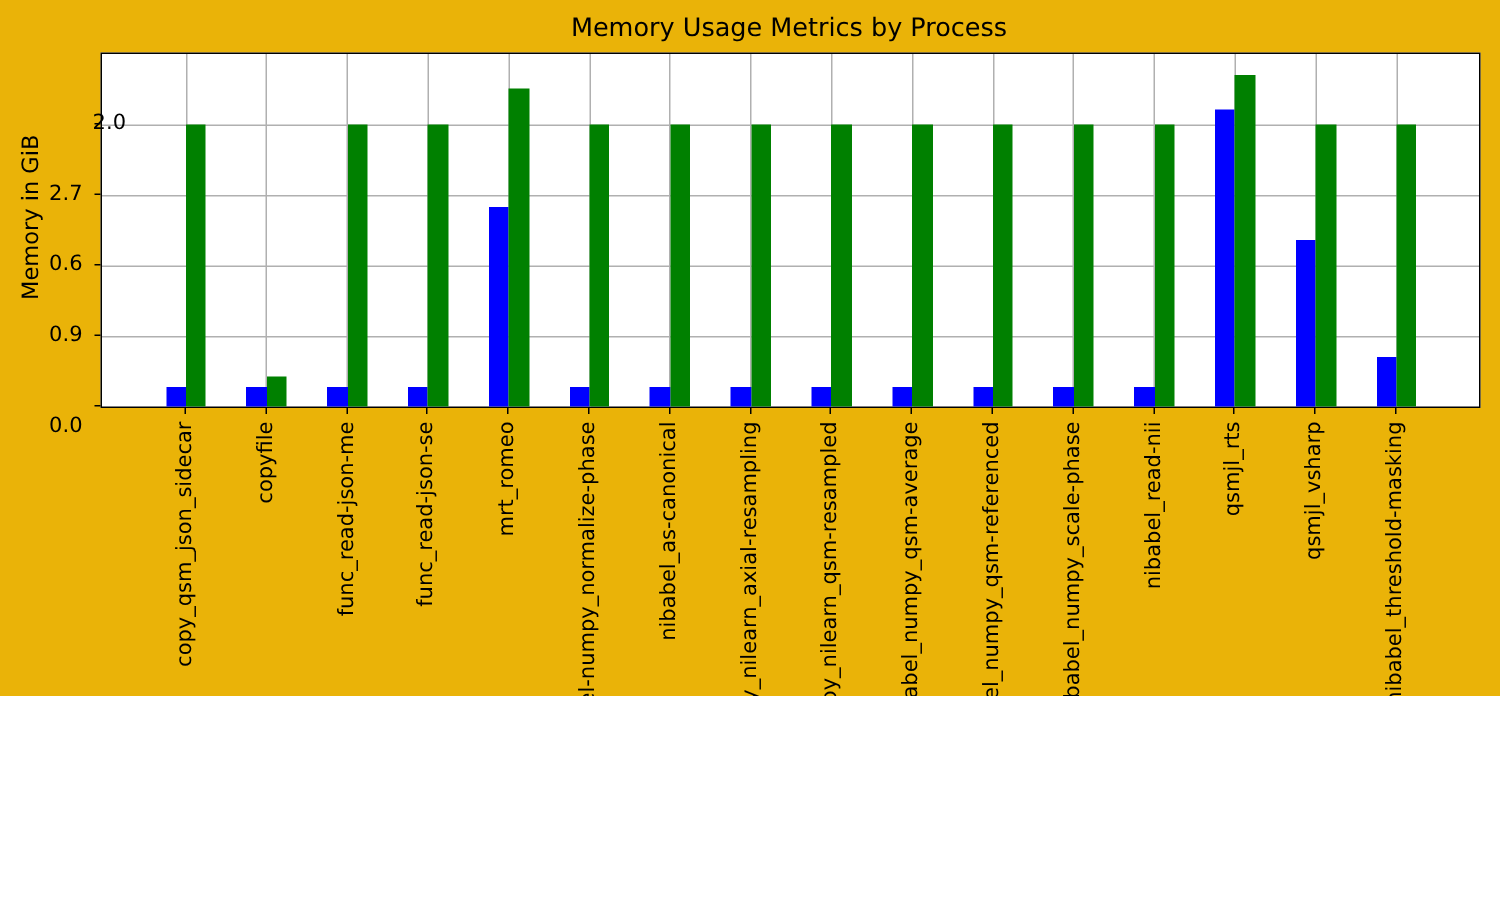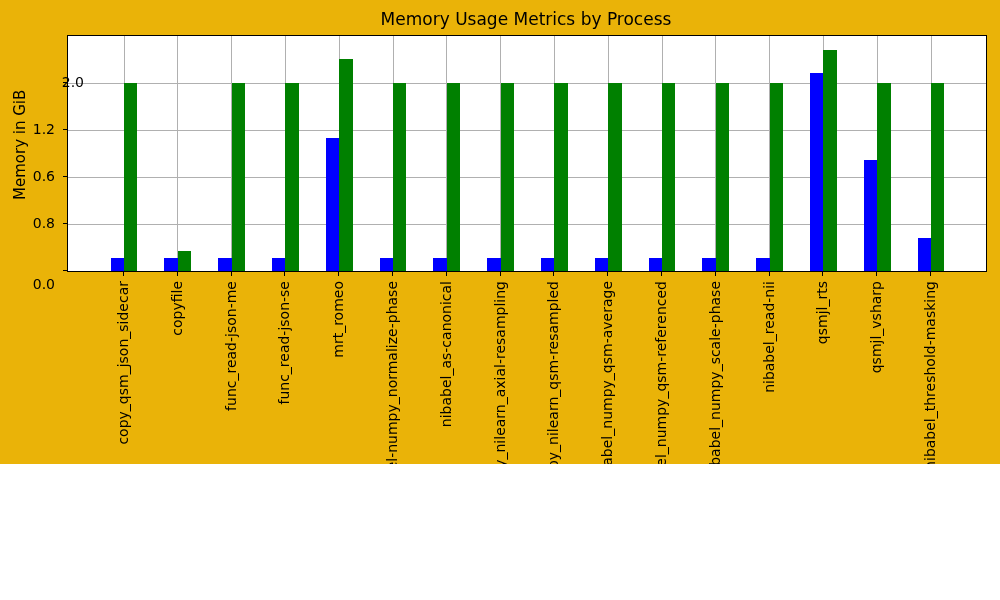--- a/index.html
+++ b/index.html
@@ -139,25 +139,25 @@
       <div class="bar" style="left: 795.8px; width: 13.4px; height: 110.92px; background: rgb(0, 0, 255);"></div>
       <div class="bar" style="left: 809.2px; width: 13.4px; height: 188px; background: rgb(0, 128, 0);"></div>
       <div class="bar" style="left: 849.6px; width: 13.4px; height: 32.9px; background: rgb(0, 0, 255);"></div>
       <div class="bar" style="left: 863px; width: 13.4px; height: 188px; background: rgb(0, 128, 0);"></div>
     </div>
 
   <div id="axis-decorations">
       <div class="y-tick-mark" style="left: 63px; top: 270px;"></div>
       <div class="y-tick-label" style="left: 0px; top: 276px;">0.0</div>
       <div class="y-tick-mark" style="left: 63px; top: 223px;"></div>
-      <div class="y-tick-label" style="left: 0px; top: 215px;">0.8</div>
+      <div class="y-tick-label" style="left: 0px; top: 215px;">0.9</div>
       <div class="y-tick-mark" style="left: 63px; top: 176px;"></div>
       <div class="y-tick-label" style="left: 0px; top: 168px;">0.6</div>
       <div class="y-tick-mark" style="left: 63px; top: 129px;"></div>
-      <div class="y-tick-label" style="left: 0px; top: 121px;">1.2</div>
+      <div class="y-tick-label" style="left: 0px; top: 121px;">2.7</div>
       <div class="y-tick-mark" style="left: 63px; top: 82px;"></div>
       <div class="y-tick-label" style="left: 0px; top: 74px; margin-left: 29px;">2.0</div>
       <div class="x-tick-mark" style="left: 123px; top: 272px;"></div>
       <div class="x-tick-label" style="left: 115px; top: 281px;">copy_qsm_json_sidecar</div>
       <div class="x-tick-mark" style="left: 176.8px; top: 272px;"></div>
       <div class="x-tick-label" style="left: 168.8px; top: 281px;">copyfile</div>
       <div class="x-tick-mark" style="left: 230.6px; top: 272px;"></div>
       <div class="x-tick-label" style="left: 222.6px; top: 281px;">func_read-json-me</div>
       <div class="x-tick-mark" style="left: 284.4px; top: 272px;"></div>
       <div class="x-tick-label" style="left: 276.4px; top: 281px;">func_read-json-se</div>

